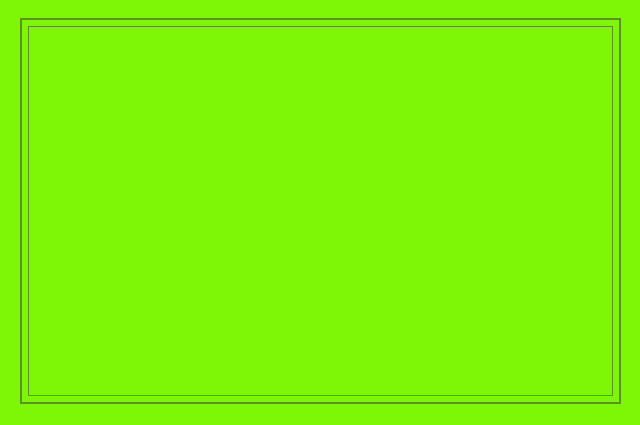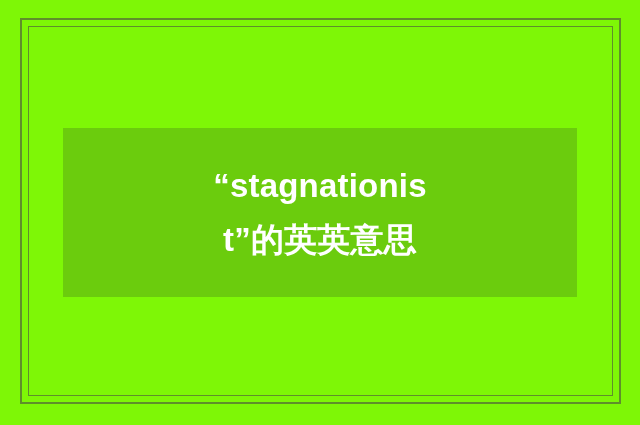--- a/index.html
+++ b/index.html
@@ -75,17 +75,14 @@
   }
 </style>
 </head>
 <body>
 
 <div id="canvas">
 
   <div id="frame-outer"></div>
   <div id="frame-inner"></div>
 
-  <div id="panel">
-    <div id="title">“stagnationist”的英英意思</div>
-  </div>
 
 </div>
 
 </body></html>

